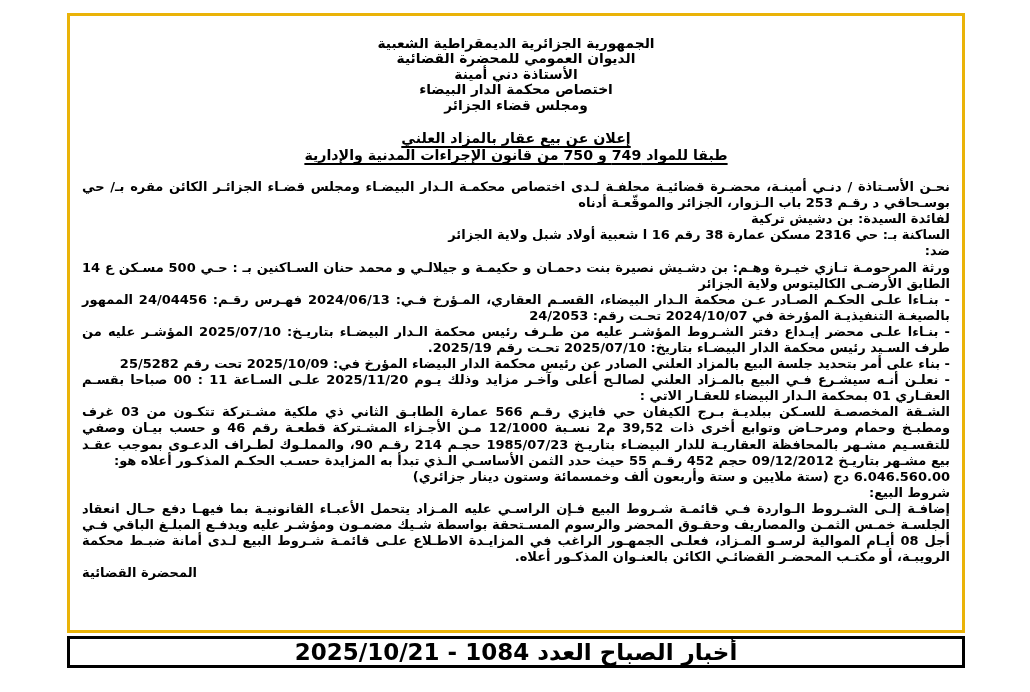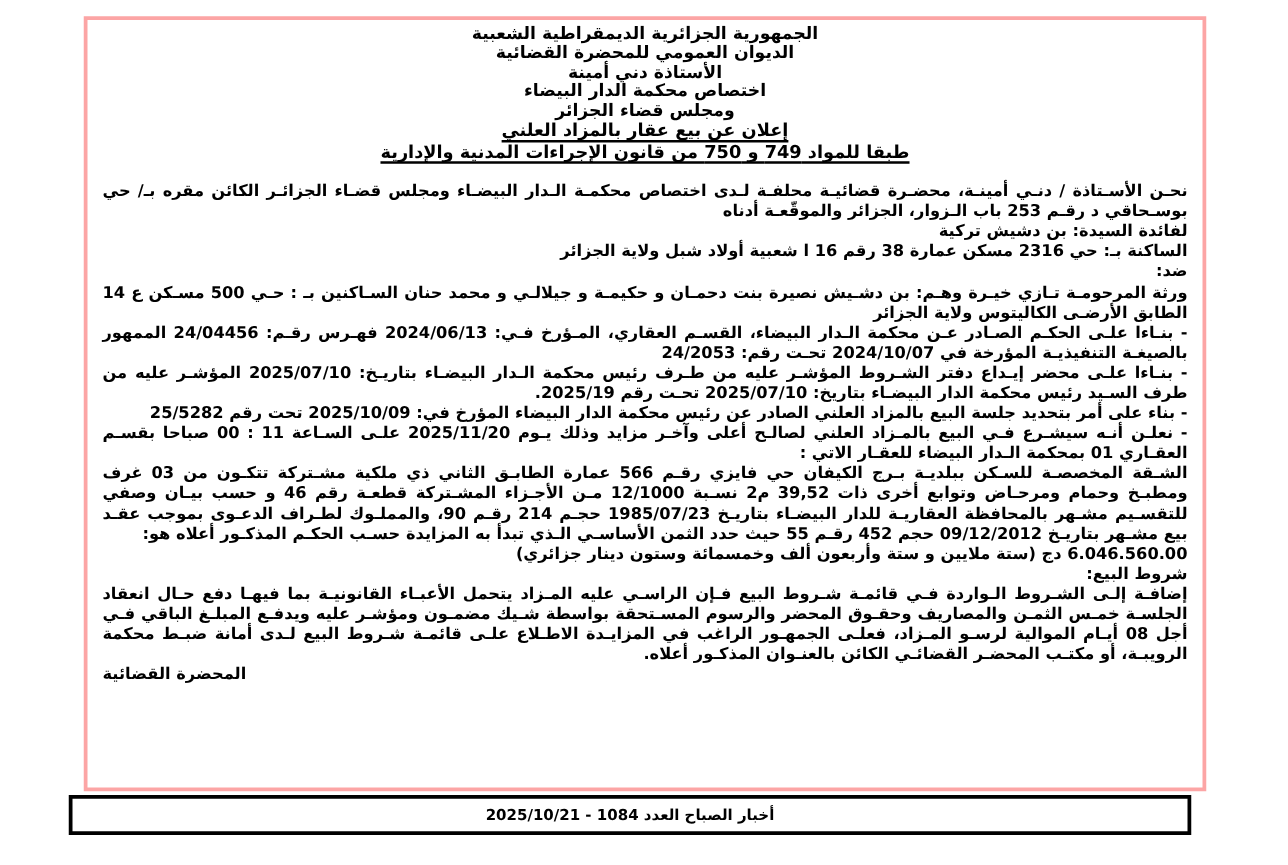--- a/index.html
+++ b/index.html
@@ -8,47 +8,47 @@
     background: #ffffff;
     font-family: "DejaVu Sans", sans-serif;
     color: #000000;
     overflow: hidden;
   }
   .page { position: relative; width: 1030px; height: 692px; background: #fff; }
   .doc-box {
     position: absolute;
     left: 67px; top: 13px;
     width: 898px; height: 620px;
-    border: 3px solid #fca5a5;
+    border: 3px solid #eab308;
     direction: rtl;
-    padding: 2px 12px 0 12px;
+    padding: 18px 12px 0 12px;
     overflow: hidden;
   }
   .header { text-align: center; font-weight: bold; font-size: 13.8px; line-height: 15.4px; margin-top: 2px; }
   .hline { white-space: nowrap; }
   .ltr { direction: ltr; }
-  .title-block { text-align: center; font-weight: bold; font-size: 14.2px; line-height: 16px; margin-top: 0; }
+  .title-block { text-align: center; font-weight: bold; font-size: 14.2px; line-height: 16px; margin-top: 17px; }
   .title-line {
     display: inline-block;
     text-decoration: underline;
     text-decoration-thickness: 1.5px;
     text-underline-offset: 3px;
     padding: 0 4px 1px 4px;
   }
   .body-text { margin-top: 15px; font-weight: bold; font-size: 13px; line-height: 16.1px; text-align: justify; }
   .body-text p { margin: 0; }
   .sign { text-align: left; }
   .footer-box {
     position: absolute;
-    left: 55px; top: 636px;
+    left: 67px; top: 636px;
     width: 898px; height: 32px;
     border: 3px solid #000;
     direction: rtl;
     display: flex; align-items: center; justify-content: center;
-    font-weight: bold; font-size: 12px;
+    font-weight: bold; font-size: 23px;
   }
 </style>
 </head>
 <body>
 
 <div class="page">
 
   <div class="doc-box">
 
     <div class="header">

